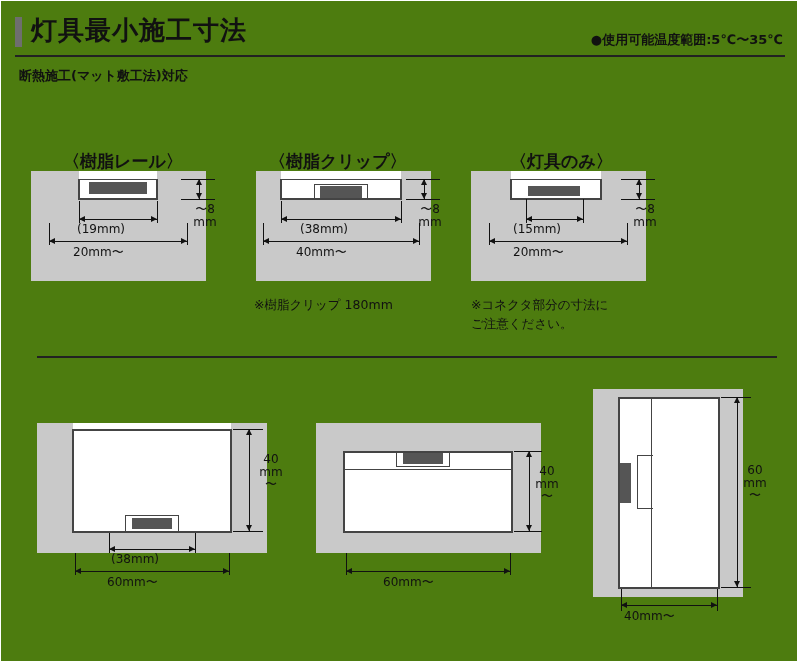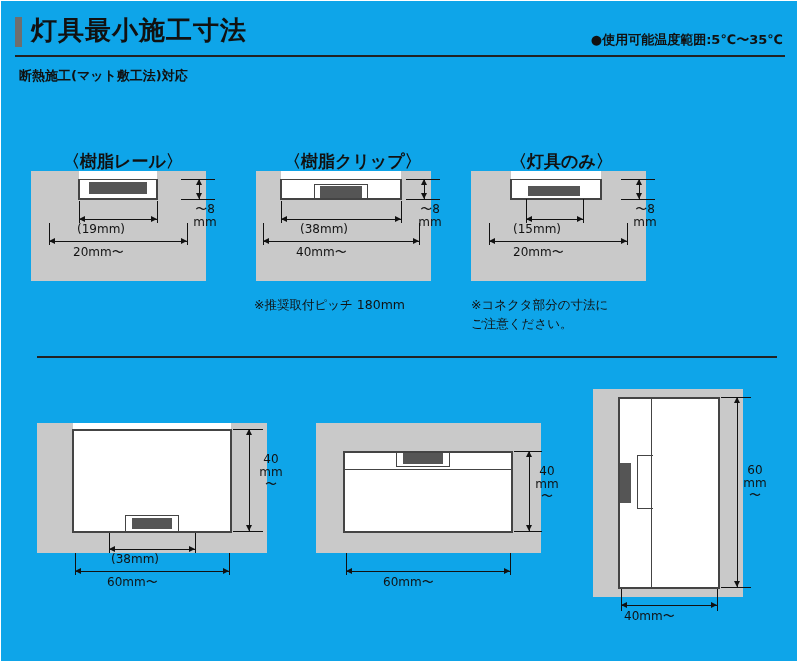--- a/index.html
+++ b/index.html
@@ -8,21 +8,21 @@
     background: #ffffff;
   }
   body {
     font-family: "Liberation Sans", sans-serif;
     color: #1a1a1a;
   }
   #page {
     position: relative;
     width: 798px;
     height: 662px;
-    background: #0ea5e9;
+    background: #4d7c0f;
     overflow: hidden;
     border: 1px solid #ffffff;
     box-sizing: border-box;
   }
 
   
   #header {
     position: absolute;
     left: 14px;
     top: 12px;
@@ -207,21 +207,21 @@
 
   <div id="header">
     <div id="title-bar"></div>
     <div id="page-title">灯具最小施工寸法</div>
     <div id="temp-note">●使用可能温度範囲:5℃〜35℃</div>
   </div>
   <div id="header-rule"></div>
   <div id="subhead">断熱施工(マット敷工法)対応</div>
 
   <div class="caption" style="left:62px; top:104px;">〈樹脂レール〉</div>
-  <div class="caption" style="left:283px; top:104px;">〈樹脂クリップ〉</div>
+  <div class="caption" style="left:268px; top:104px;">〈樹脂クリップ〉</div>
   <div class="caption" style="left:509px; top:104px;">〈灯具のみ〉</div>
 
   <div class="diagram" style="left:30px; top:170px; width:205px; height:110px;">
 
     <div class="block-gray" style="left:0; top:0; width:175px; height:110px;"></div>
 
     <div class="block-white" style="left:48px; top:0; width:78px; height:28px;"></div>
 
     <div class="line-thin" style="left:48px; top:27px; width:78px; height:2px;"></div>
     <div class="line-thin" style="left:47px; top:8px; width:2px; height:21px;"></div>
@@ -301,21 +301,21 @@
 
     <div class="tick-h" style="left:150px; top:8px; width:34px;"></div>
     <div class="tick-h" style="left:150px; top:28px; width:34px;"></div>
     <div class="arrow-v" style="left:168px; top:8px; height:20px;"></div>
     <div class="dim-label vert" style="left:156px; top:32px; width:36px;">
       <span>〜8</span><br>
       <span>mm</span>
     </div>
   </div>
 
-  <div class="note" style="left:253px; top:295px;">※推奨取付ピッチ 180mm</div>
+  <div class="note" style="left:253px; top:295px;">※樹脂クリップ 180mm</div>
   <div class="note" style="left:470px; top:295px;">※コネクタ部分の寸法に
 ご注意ください。</div>
 
   <div id="mid-rule"></div>
 
 
   <div class="diagram" style="left:36px; top:422px; width:230px; height:175px;">
     <div class="block-gray" style="left:0; top:0; width:230px; height:130px;"></div>
     <div class="block-white" style="left:36px; top:0; width:158px; height:110px;"></div>
     <div class="line-thin" style="left:35px; top:6px; width:160px; height:2px;"></div>

